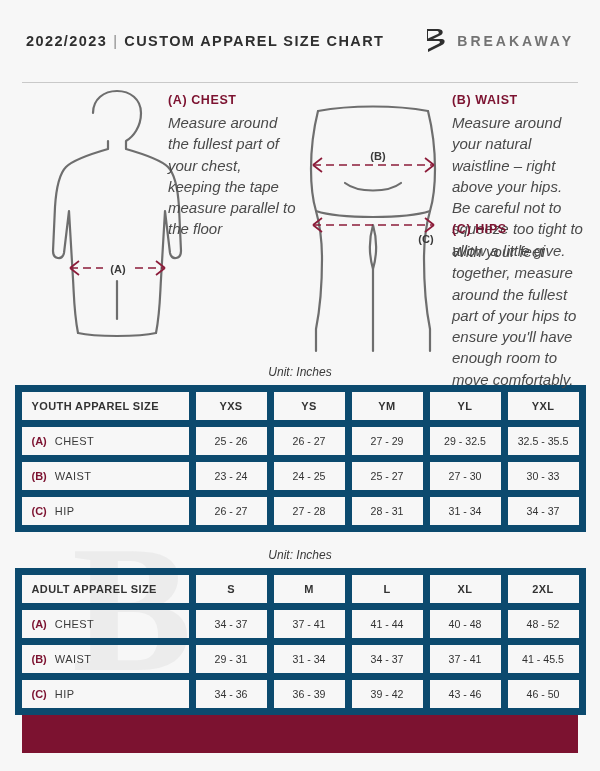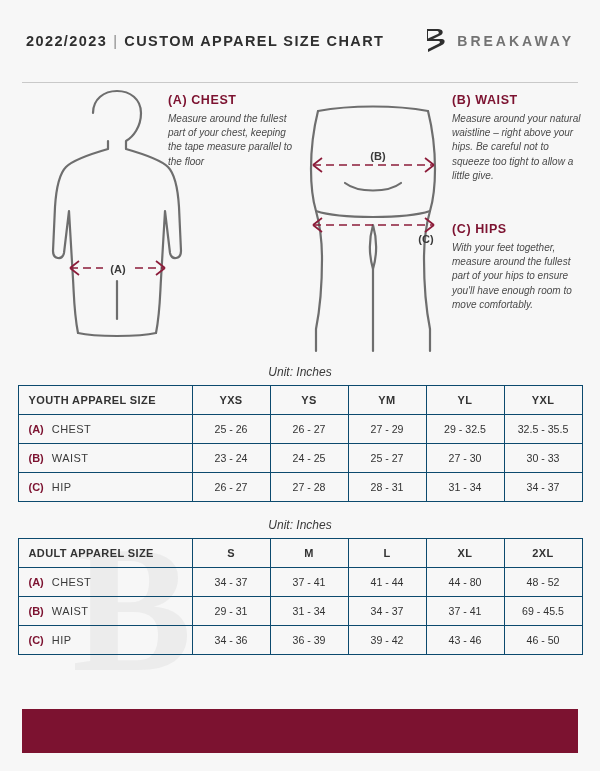--- a/index.html
+++ b/index.html
@@ -82,21 +82,21 @@
     width: 128px;
   }
   .note-title {
     font-size: 12.5px;
     font-weight: bold;
     letter-spacing: 0.6px;
     color: #7c1230;
     margin-bottom: 5px;
   }
   .note-body {
-    font-size: 10px;
+    font-size: 15px;
     line-height: 1.42;
     font-style: italic;
     color: #4a4a4a;
   }
   #note-chest { left: 168px; top: 10px; width: 130px; }
   #note-waist { left: 452px; top: 10px; width: 132px; }
   #note-hips  { left: 452px; top: 139px; width: 134px; }
 
   
   .section {
@@ -117,21 +117,21 @@
     color: #3a3a3a;
     margin-bottom: 6px;
   }
   table {
     border-collapse: collapse;
     width: 564px;
     margin: 0 auto;
     table-layout: fixed;
   }
   table th, table td {
-    border: 1px solid #0c4a6e;
+    border: 7px solid #0c4a6e;
     height: 28px;
     font-size: 10.6px;
     color: #333;
     text-align: center;
     padding: 0;
   }
   table th.rowhead, table td.rowhead {
     text-align: left;
     padding-left: 10px;
     font-size: 11px;
@@ -377,33 +377,33 @@
         </thead>
         <tbody>
           <tr>
             <td class="rowhead">
               <span class="lbl" style="margin-right: 5px;">(A)</span>
               <span class="rowlabel">CHEST</span>
             </td>
             <td>34 - 37</td>
             <td>37 - 41</td>
             <td>41 - 44</td>
-            <td>44 - 80</td>
+            <td>40 - 48</td>
             <td>48 - 52</td>
           </tr>
           <tr>
             <td class="rowhead">
               <span class="lbl" style="margin-right: 5px;">(B)</span>
               <span class="rowlabel">WAIST</span>
             </td>
             <td>29 - 31</td>
             <td>31 - 34</td>
             <td>34 - 37</td>
             <td>37 - 41</td>
-            <td>69 - 45.5</td>
+            <td>41 - 45.5</td>
           </tr>
           <tr>
             <td class="rowhead">
               <span class="lbl" style="margin-right: 5px;">(C)</span>
               <span class="rowlabel">HIP</span>
             </td>
             <td>34 - 36</td>
             <td>36 - 39</td>
             <td>39 - 42</td>
             <td>43 - 46</td>

